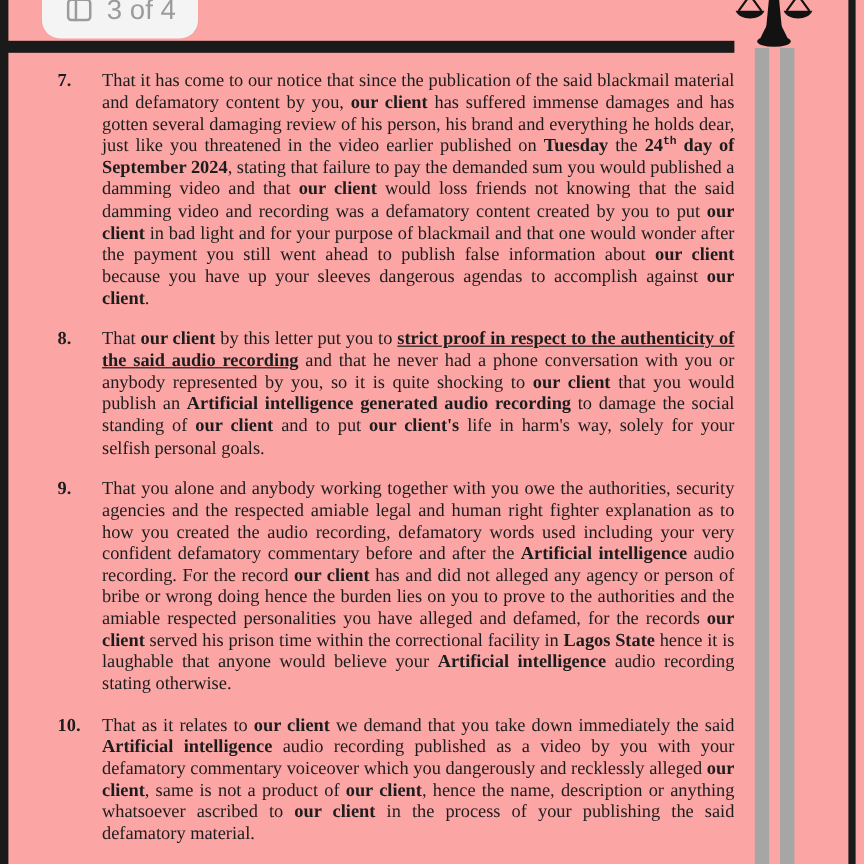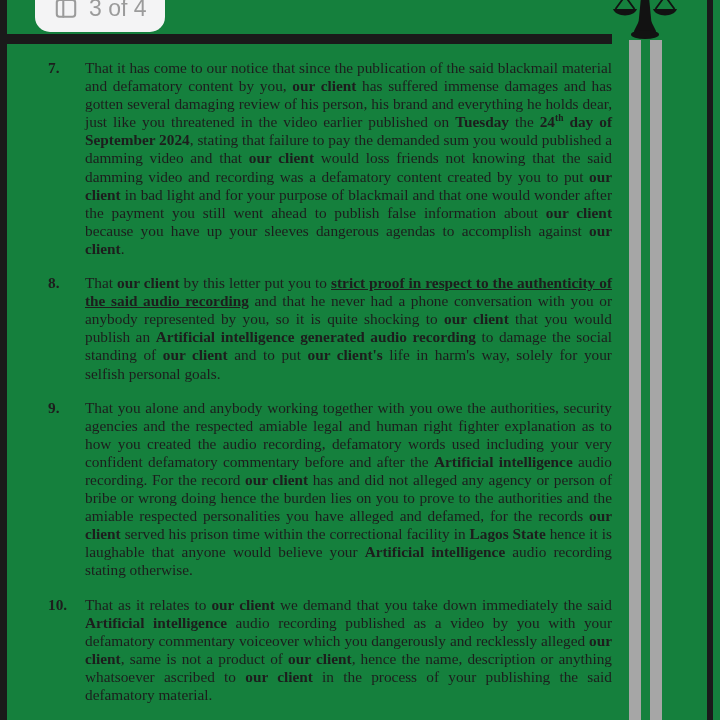--- a/index.html
+++ b/index.html
@@ -1,20 +1,20 @@
 <!DOCTYPE html>
 <html style="--pillar: #a6a6a6; --frame: #1a1a1a;"><head>
 <meta charset="utf-8">
 <style>
   html,body { margin:0; padding:0; }
   body { width:720px; height:720px; background:#fff; font-family:"Liberation Sans", sans-serif; }
 
   .screen {
     position:relative; width:720px; height:720px;
-    background:#15803d; overflow:hidden;
+    background:#fca5a5; overflow:hidden;
   }
 
   
   .page-badge {
     position:absolute; left:35px; top:-16px; height:48px;
     background:#f4f4f5; border-radius:15px;
     display:flex; align-items:center; gap:10px; padding:0 18px;
     color:#9b9b9b; font-size:23px; font-weight:400;
     box-shadow:0 0 0 1px rgba(0,0,0,0.015);
   }
@@ -37,21 +37,21 @@
     font-family:"Liberation Serif", serif;
     color:#1d1d1d;
   }
   .para {
     position:relative; padding-left:37px; margin:0 0 16px 0;
     font-size:15.3px; line-height:18.1px; text-align:justify;
   }
   .para .num { position:absolute; left:0; top:0; font-weight:700; }
   .para .b { font-weight:700; }
   .para .u { text-decoration:underline; }
-  .para sup { font-size:0.62em; line-height:0; vertical-align:super; }
+  .para sup { font-size:0.62em; line-height:0; vertical-align:super;font-family:Liberation Mono, monospace; }
 </style>
 </head>
 <body>
 
 <div class="screen">
 
   <div class="frame-left"></div>
   <div class="frame-top"></div>
   <div class="frame-right"></div>
   <div class="pillar one"></div>

